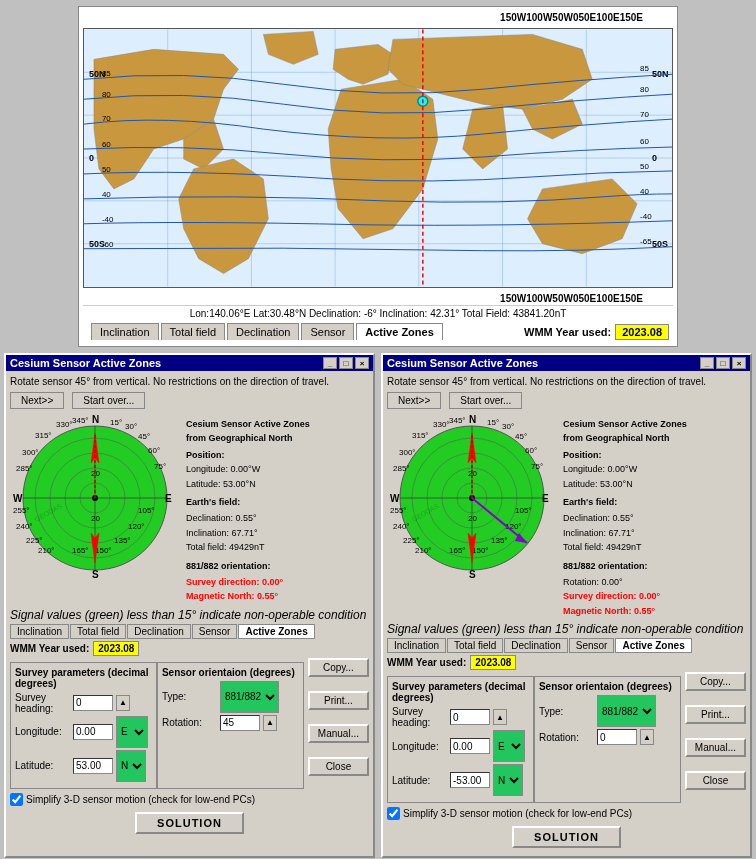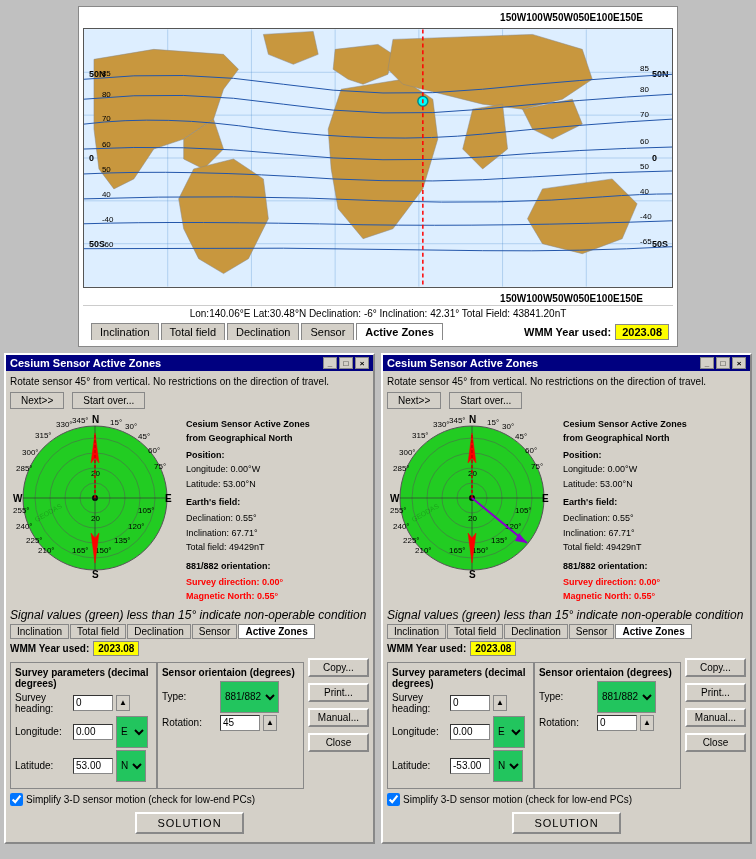--- a/index.html
+++ b/index.html
@@ -284,21 +284,21 @@
       height: 16px;
       background: #d4d0c8;
       border: 1px solid #888;
       font-size: 8px;
       cursor: pointer;
     }
 
     .copy-btns {
       display: flex;
       flex-direction: column;
-      gap: 6px;
+      gap: 14px;
     }
 
     .side-btn {
       padding: 2px 8px;
       background: #d4d0c8;
       border: 2px solid #888;
       border-top: 2px solid #fff;
       border-left: 2px solid #fff;
       font-size: 10px;
       cursor: pointer;
@@ -316,21 +316,21 @@
 
     .solution-btn {
       display: block;
       margin: 4px auto;
       padding: 3px 20px;
       background: #d4d0c8;
       border: 2px solid #888;
       border-top: 2px solid #fff;
       border-left: 2px solid #fff;
       font-size: 11px;
-      font-weight: normal;
+      font-weight: bold;
       cursor: pointer;
       letter-spacing: 1px;
     }
 
     
     svg.compass-svg {
       width: 170px;
       height: 170px;
     }
 
@@ -685,20 +685,21 @@
         <div class="compass-info">
           <div class="section-title">Cesium Sensor Active Zones<br>from Geographical North</div>
           <div><strong>Position:</strong></div>
           <div>Longitude: 0.00°W</div>
           <div>Latitude:  53.00°N</div>
           <div class="section-title">Earth's field:</div>
           <div>Declination: 0.55°</div>
           <div>Inclination: 67.71°</div>
           <div>Total field: 49429nT</div>
           <div class="section-title">881/882 orientation:</div>
+          <div>Rotation: 0.00°</div>
           <div class="highlight">Survey direction: 0.00°</div>
           <div class="highlight">Magnetic North: 0.55°</div>
         </div>
       </div>
 
       <div class="signal-note">Signal values (green) less than 15° indicate non-operable condition</div>
 
       <div class="window-tabs-row">
         <button class="window-tab">Inclination</button>
         <button class="window-tab">Total field</button>

